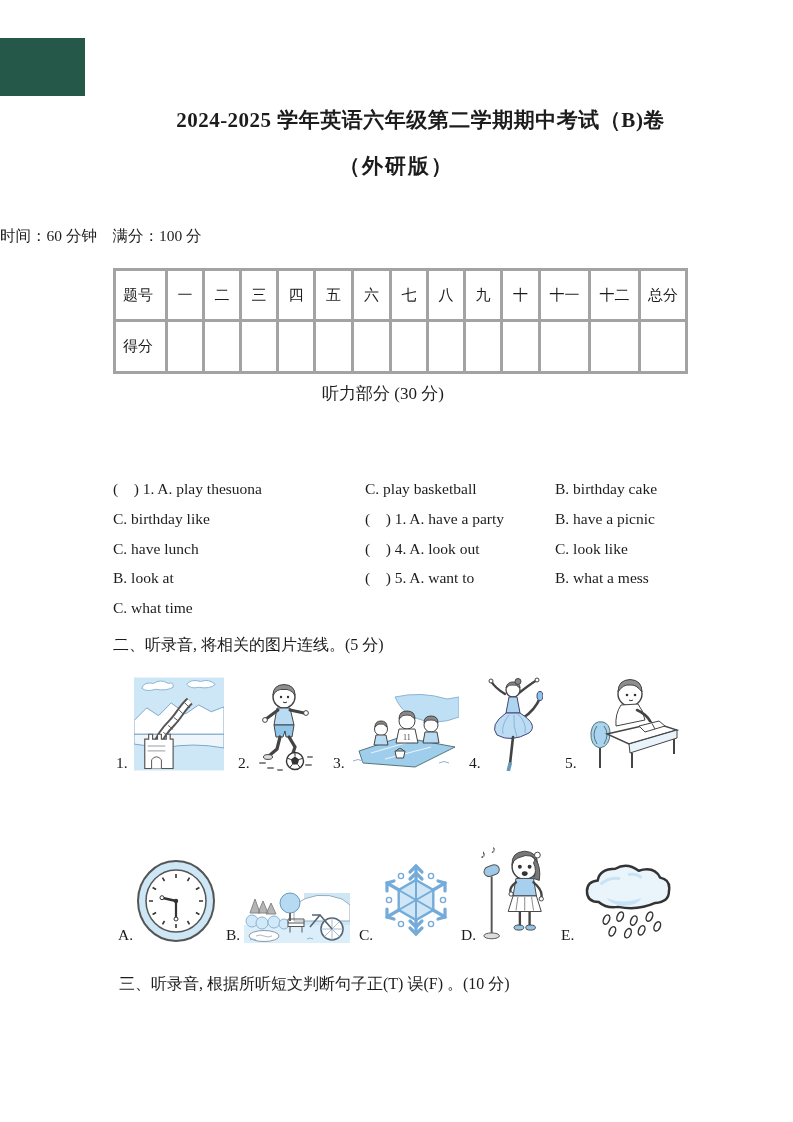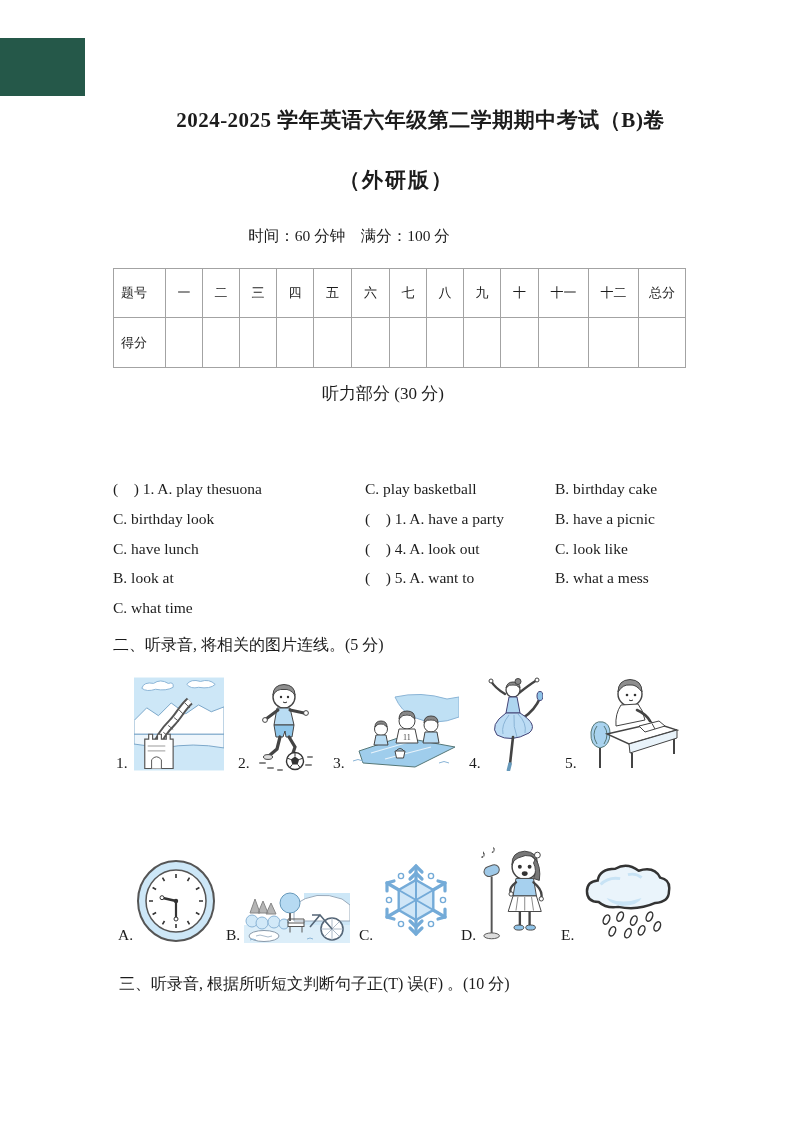--- a/index.html
+++ b/index.html
@@ -1,24 +1,24 @@
 <!DOCTYPE html>
 <html><head>
 <meta charset="utf-8">
 <style>
   html,body{margin:0;padding:0;background:#fff;}
   .page{position:relative;width:793px;height:1122px;background:#ffffff;overflow:hidden;
         font-family:"Liberation Serif","DejaVu Serif",serif;color:#1c1c1c;}
   .abs{position:absolute;}
   .green-block{left:0;top:38px;width:85px;height:58px;background:#255849;}
   .title{left:0;top:106px;width:100%;text-align:center;font-size:21px;font-weight:700;letter-spacing:.5px;padding-left:24px;}
-  .subtitle{left:0;top:166px;width:100%;text-align:center;font-size:21px;font-weight:700;letter-spacing:2px;}
-  .meta{left:8px;top:226px;width:682px;text-align:center;font-size:15.5px;}
+  .subtitle{left:0;top:152px;width:100%;text-align:center;font-size:21px;font-weight:700;letter-spacing:2px;}
+  .meta{left:0;top:226px;width:682px;text-align:left;font-size:15.5px;}
   .score-table{left:113px;top:268px;border-collapse:collapse;table-layout:fixed;}
-  .score-table td{border:1px solid #a3a3a3;font-size:13px;text-align:center;padding:0;}
+  .score-table td{border:3px solid #a3a3a3;font-size:15px;text-align:center;padding:0;}
   .score-table tr.r1 td{height:48px;}
   .score-table tr.r2 td{height:49px;}
   .score-table td.corner{text-align:left;padding-left:7px;}
   .section-title{left:0;top:382px;width:766px;text-align:center;font-size:17px;}
   .part-heading{left:113px;font-size:16px;}
   .p1{top:438px;} .p2{top:635px;text-align:center;} .p3{top:974px;margin-left:6px;}
   .qgrid{left:113px;top:474px;width:566px;display:grid;grid-template-columns:252px 190px 1fr;
          font-size:15.5px;line-height:29.8px;}
   .imgrow{display:flex;align-items:flex-end;}
   .row1{left:116px;top:676px;}
@@ -93,21 +93,21 @@
   </tbody>
     </table>
 
   <div class="abs section-title">听力部分 (30 分)</div>
 
 
   <div class="abs qgrid">
     <span>(　) 1. A. play thesuona</span>
     <span>C. play basketball</span>
     <span>B. birthday cake</span>
-    <span>C. birthday look</span>
+    <span>C. birthday like</span>
     <span>(　) 1. A. have a party</span>
     <span>B. have a picnic</span>
     <span>C. have lunch</span>
     <span>(　) 4. A. look out</span>
     <span>C. look like</span>
     <span>B. look at</span>
     <span>(　) 5. A. want to</span>
     <span>B. what a mess</span>
     <span>C. what time</span>
   </div>

